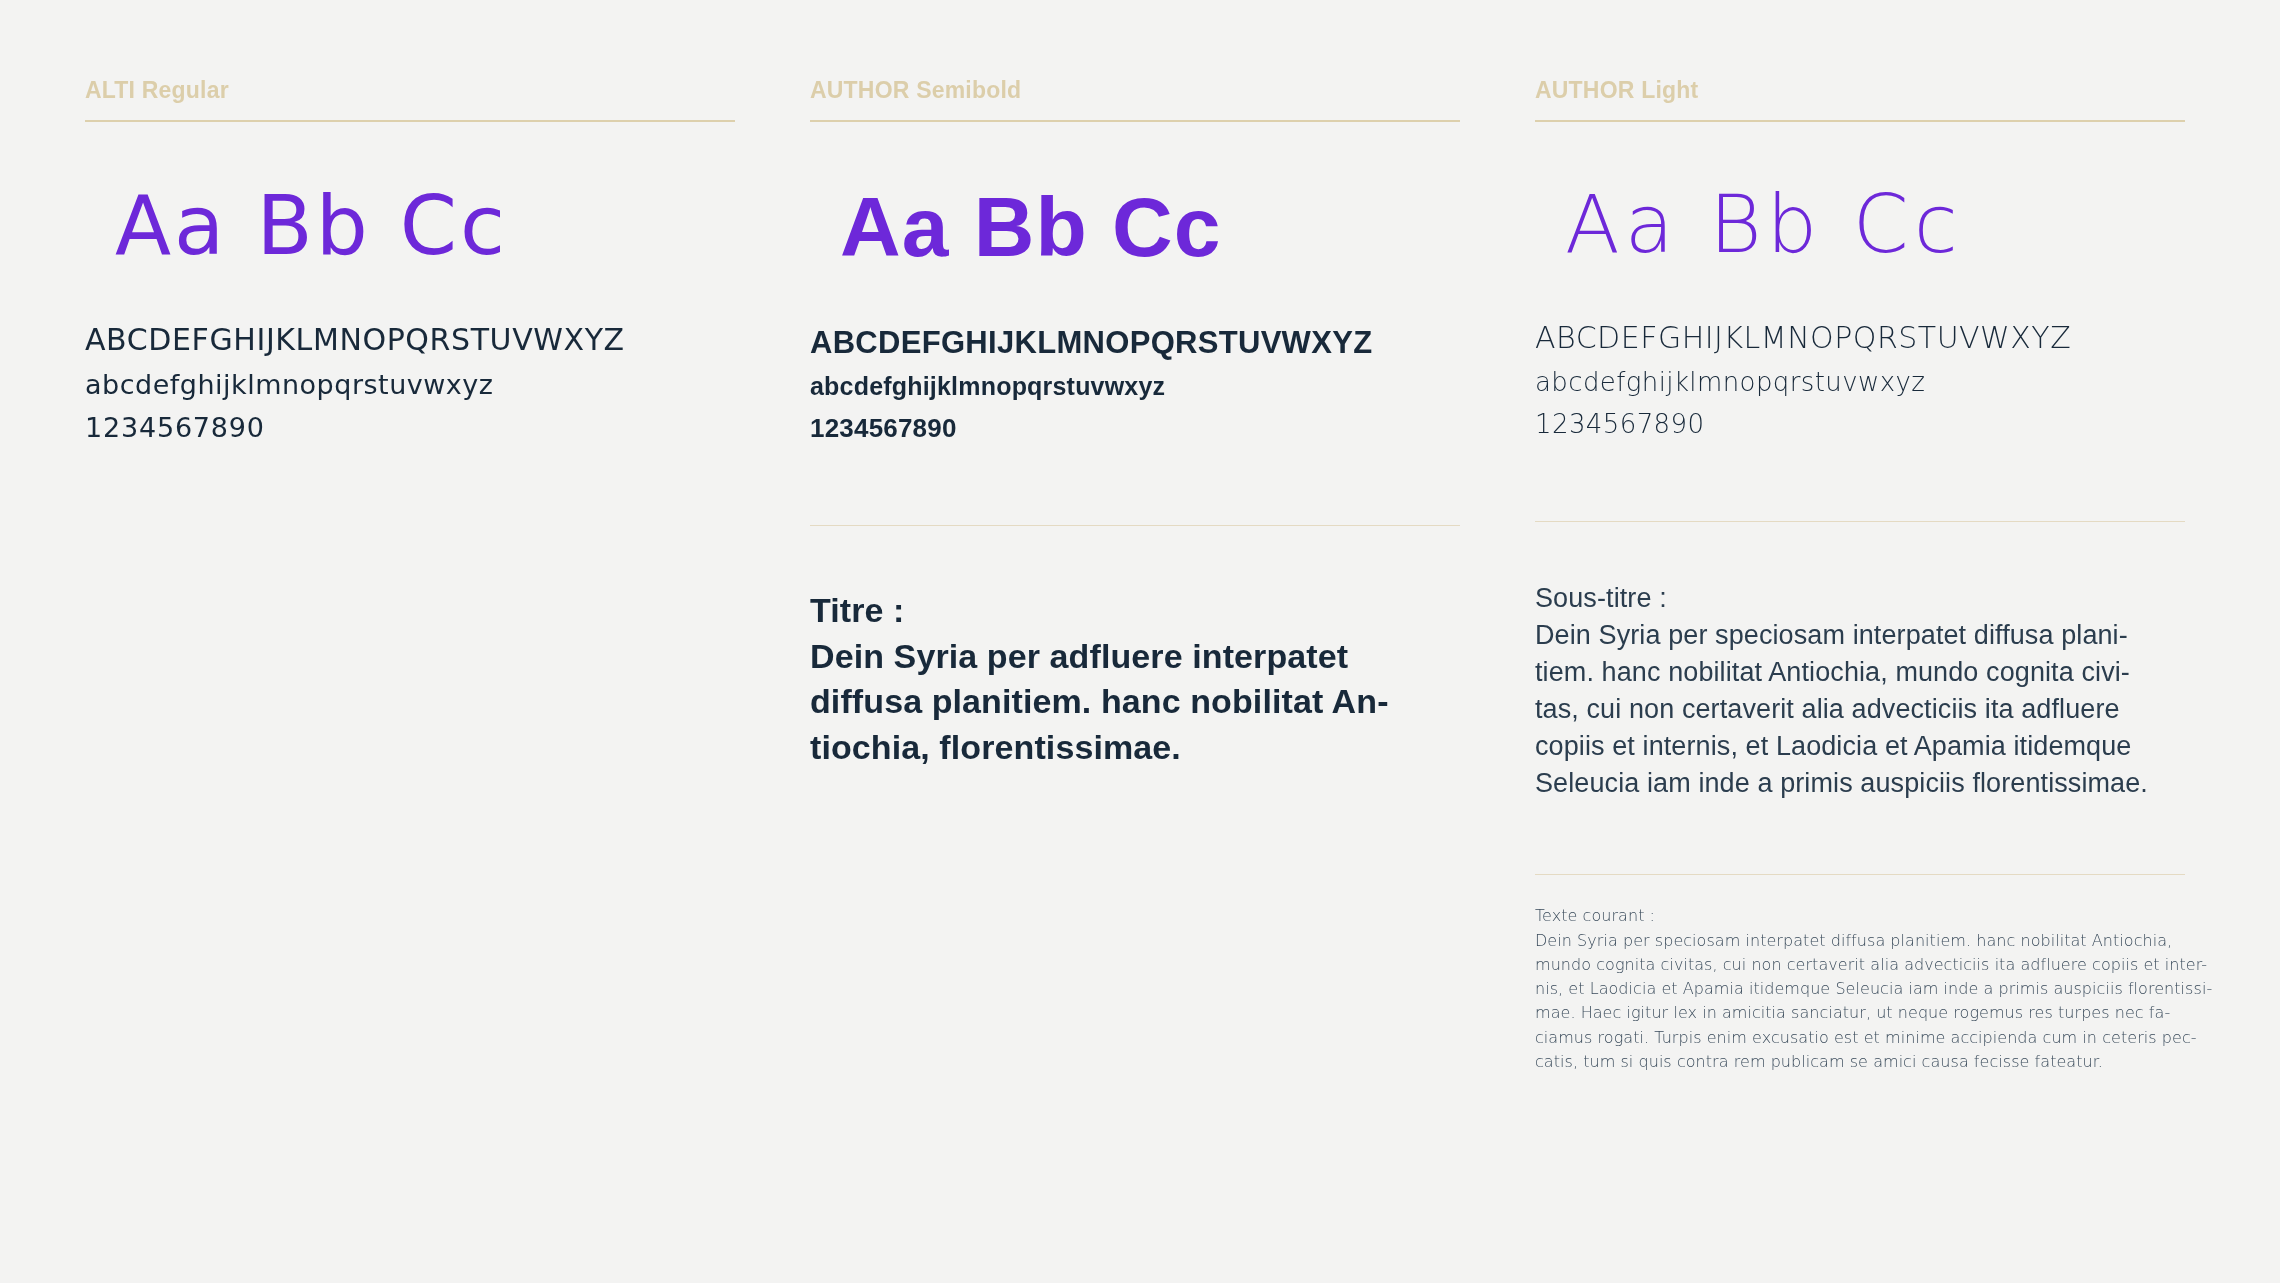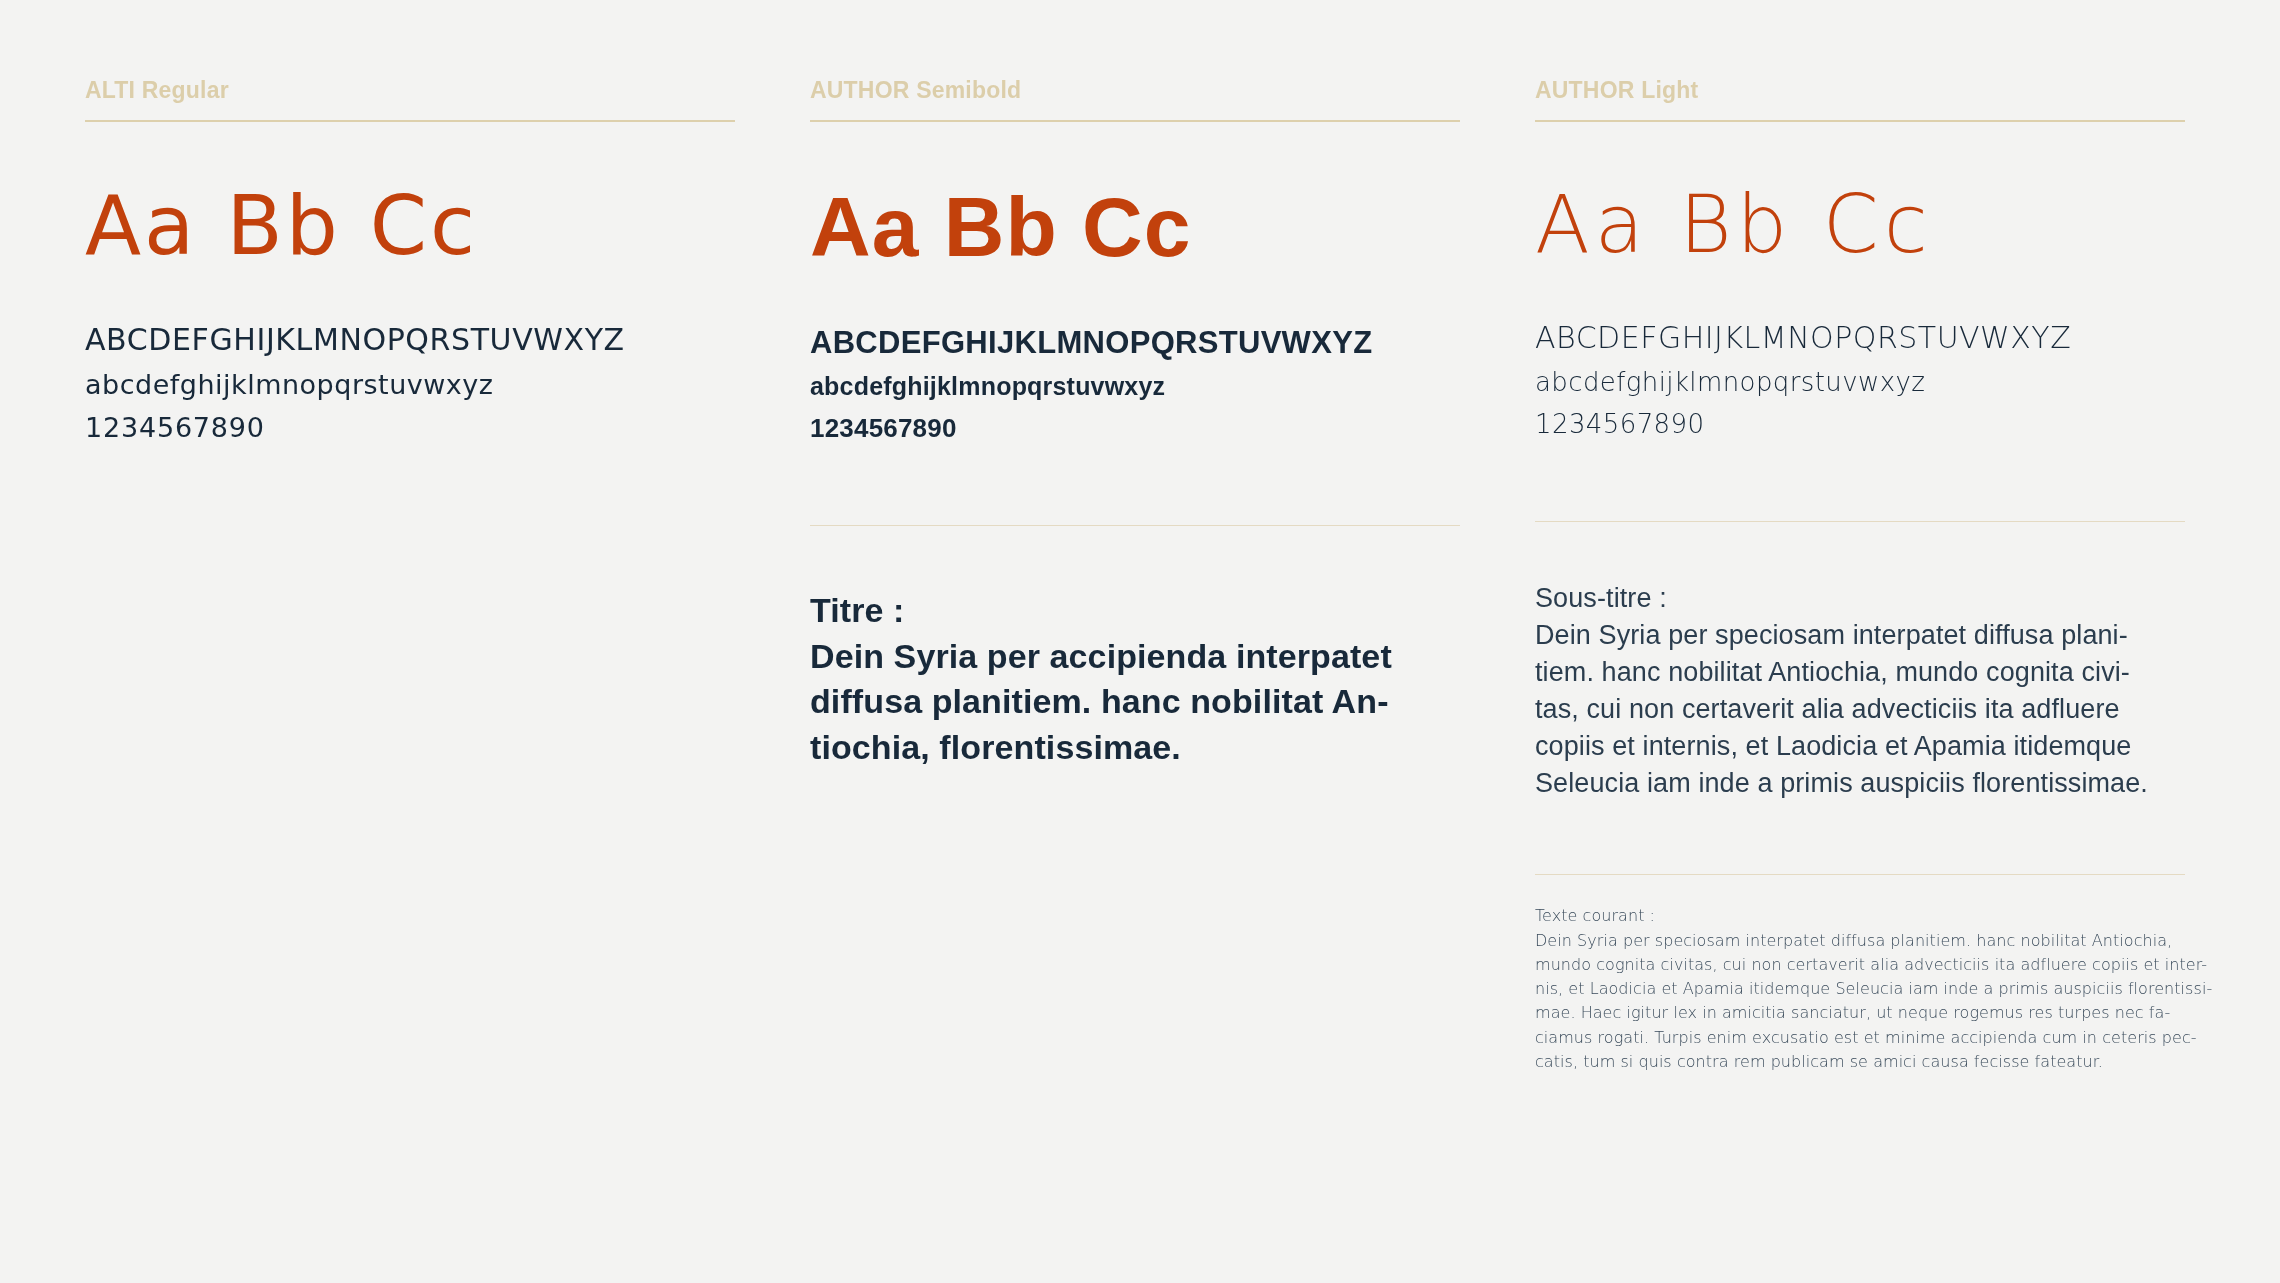--- a/index.html
+++ b/index.html
@@ -45,25 +45,26 @@
     white-space: nowrap;
   }
   .rule {
     height: 0;
     border-top: 2px solid #ddd0ad;
     width: 100%;
   }
 
   
   .specimen {
-    color: #c2410c;
+    color: #6d28d9;
     line-height: 1;
     white-space: nowrap;
     margin-top: 63px;
     margin-bottom: 0;
+    margin-left: 30px;
   }
   .specimen-alti {
     font-family: "DejaVu Sans", sans-serif;
     font-weight: 400;
     font-size: 82px;
     letter-spacing: 3px;
   }
   .specimen-semibold {
     font-family: "Liberation Sans", sans-serif;
     font-weight: bold;
@@ -230,21 +231,21 @@
     <div class="alpha-block">
       <div class="alpha-line alpha-upper">ABCDEFGHIJKLMNOPQRSTUVWXYZ</div>
       <div class="alpha-line alpha-lower">abcdefghijklmnopqrstuvwxyz</div>
       <div class="alpha-line alpha-digits">1234567890</div>
     </div>
 
     <div class="divider mid-2"></div>
 
     <div class="titre-block sample">
       <span class="txt-line">Titre :</span>
-      <span class="txt-line">Dein Syria per accipienda interpatet</span>
+      <span class="txt-line">Dein Syria per adfluere interpatet</span>
       <span class="txt-line">diffusa planitiem. hanc nobilitat An-</span>
       <span class="txt-line">tiochia, florentissimae.</span>
     </div>
 
   </div>
 
   <div class="column c3">
 
     <div class="col-head">AUTHOR Light</div>
     <div class="rule"></div>

